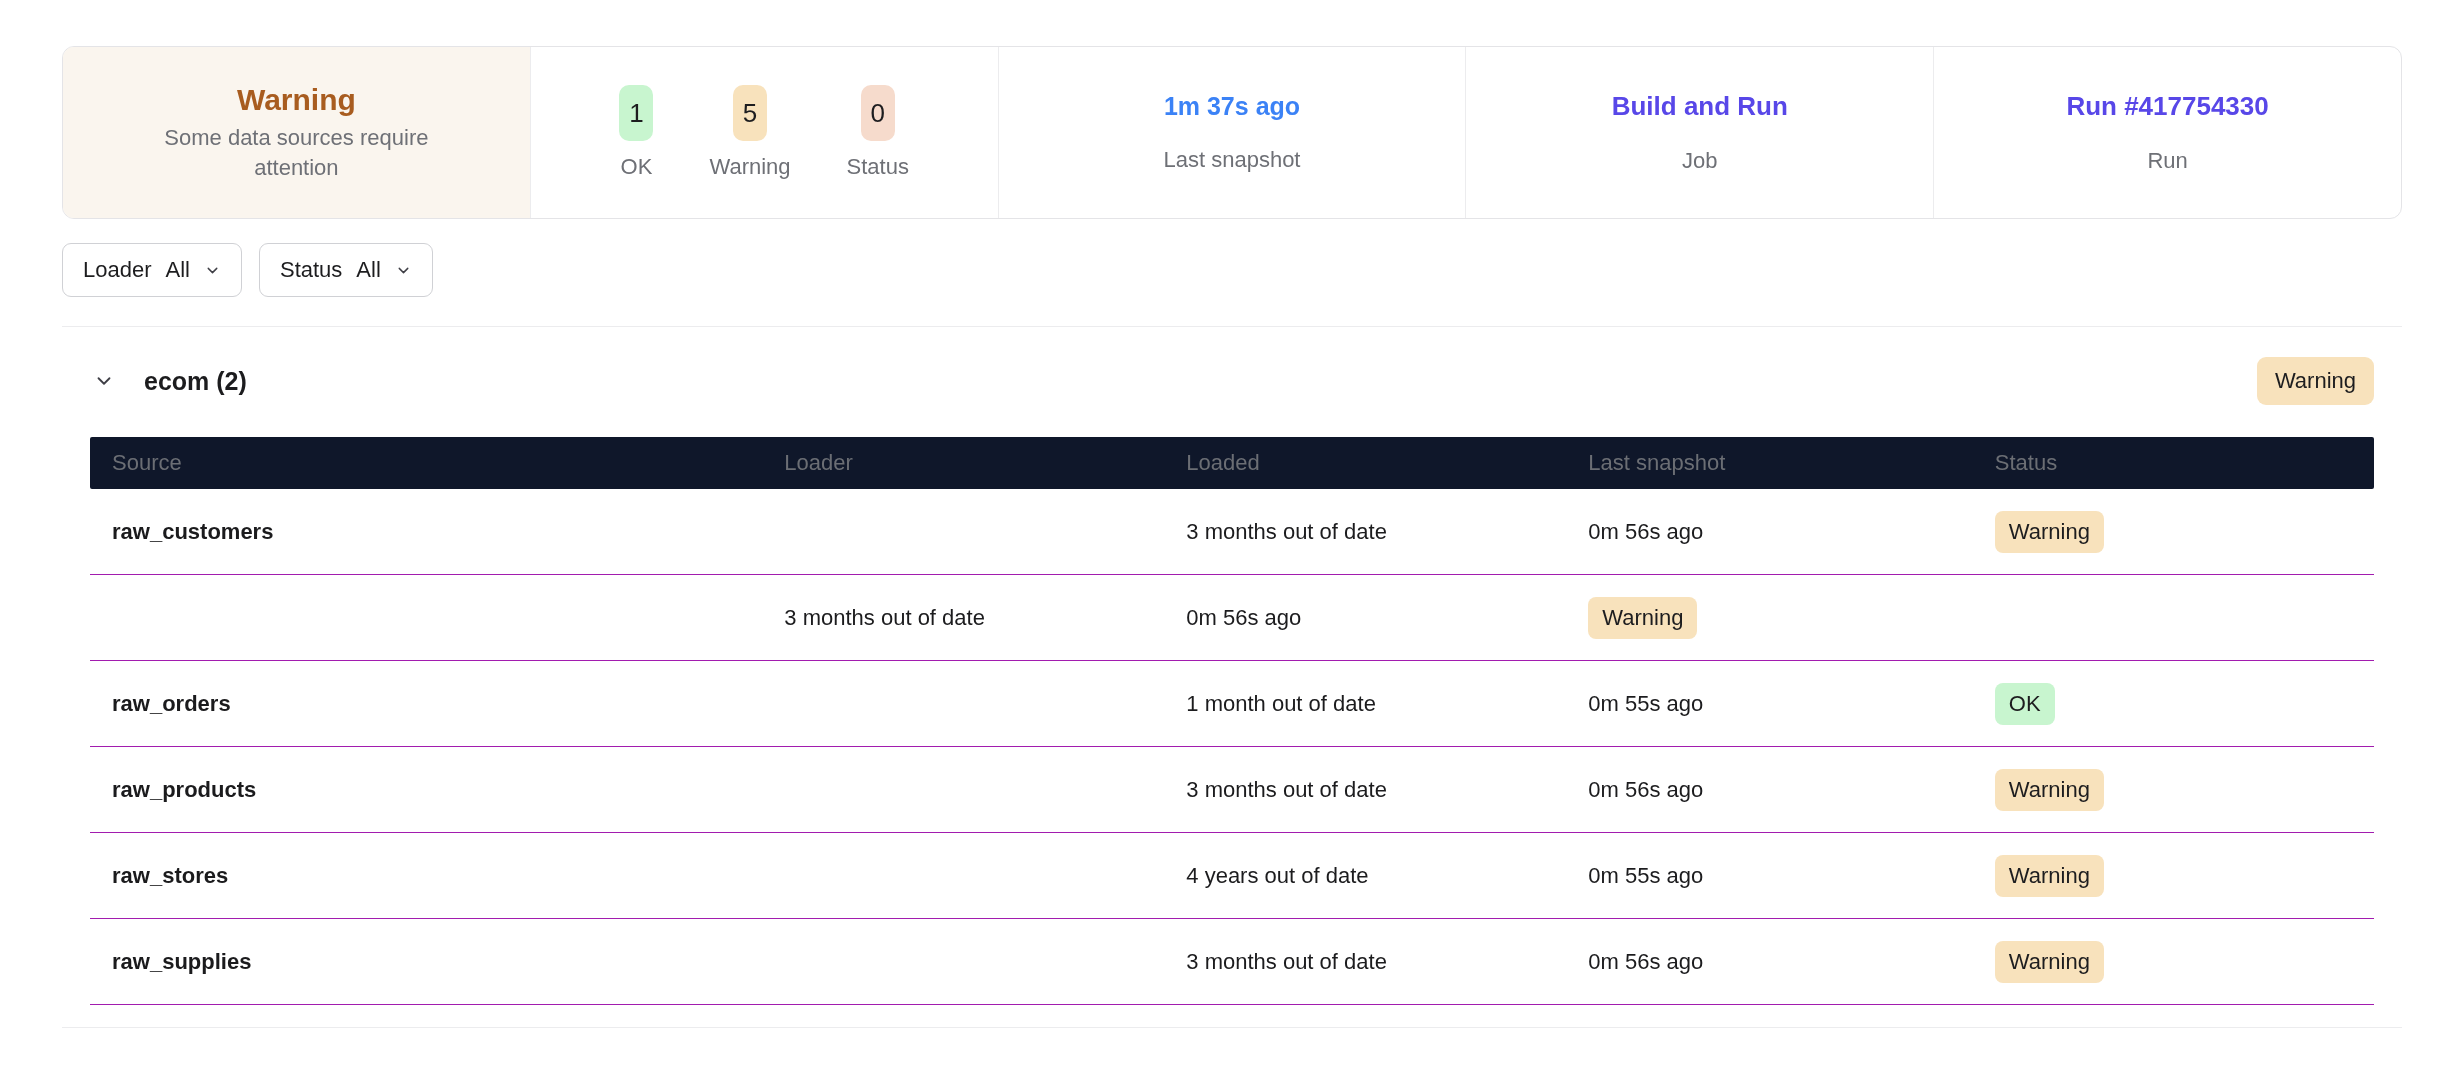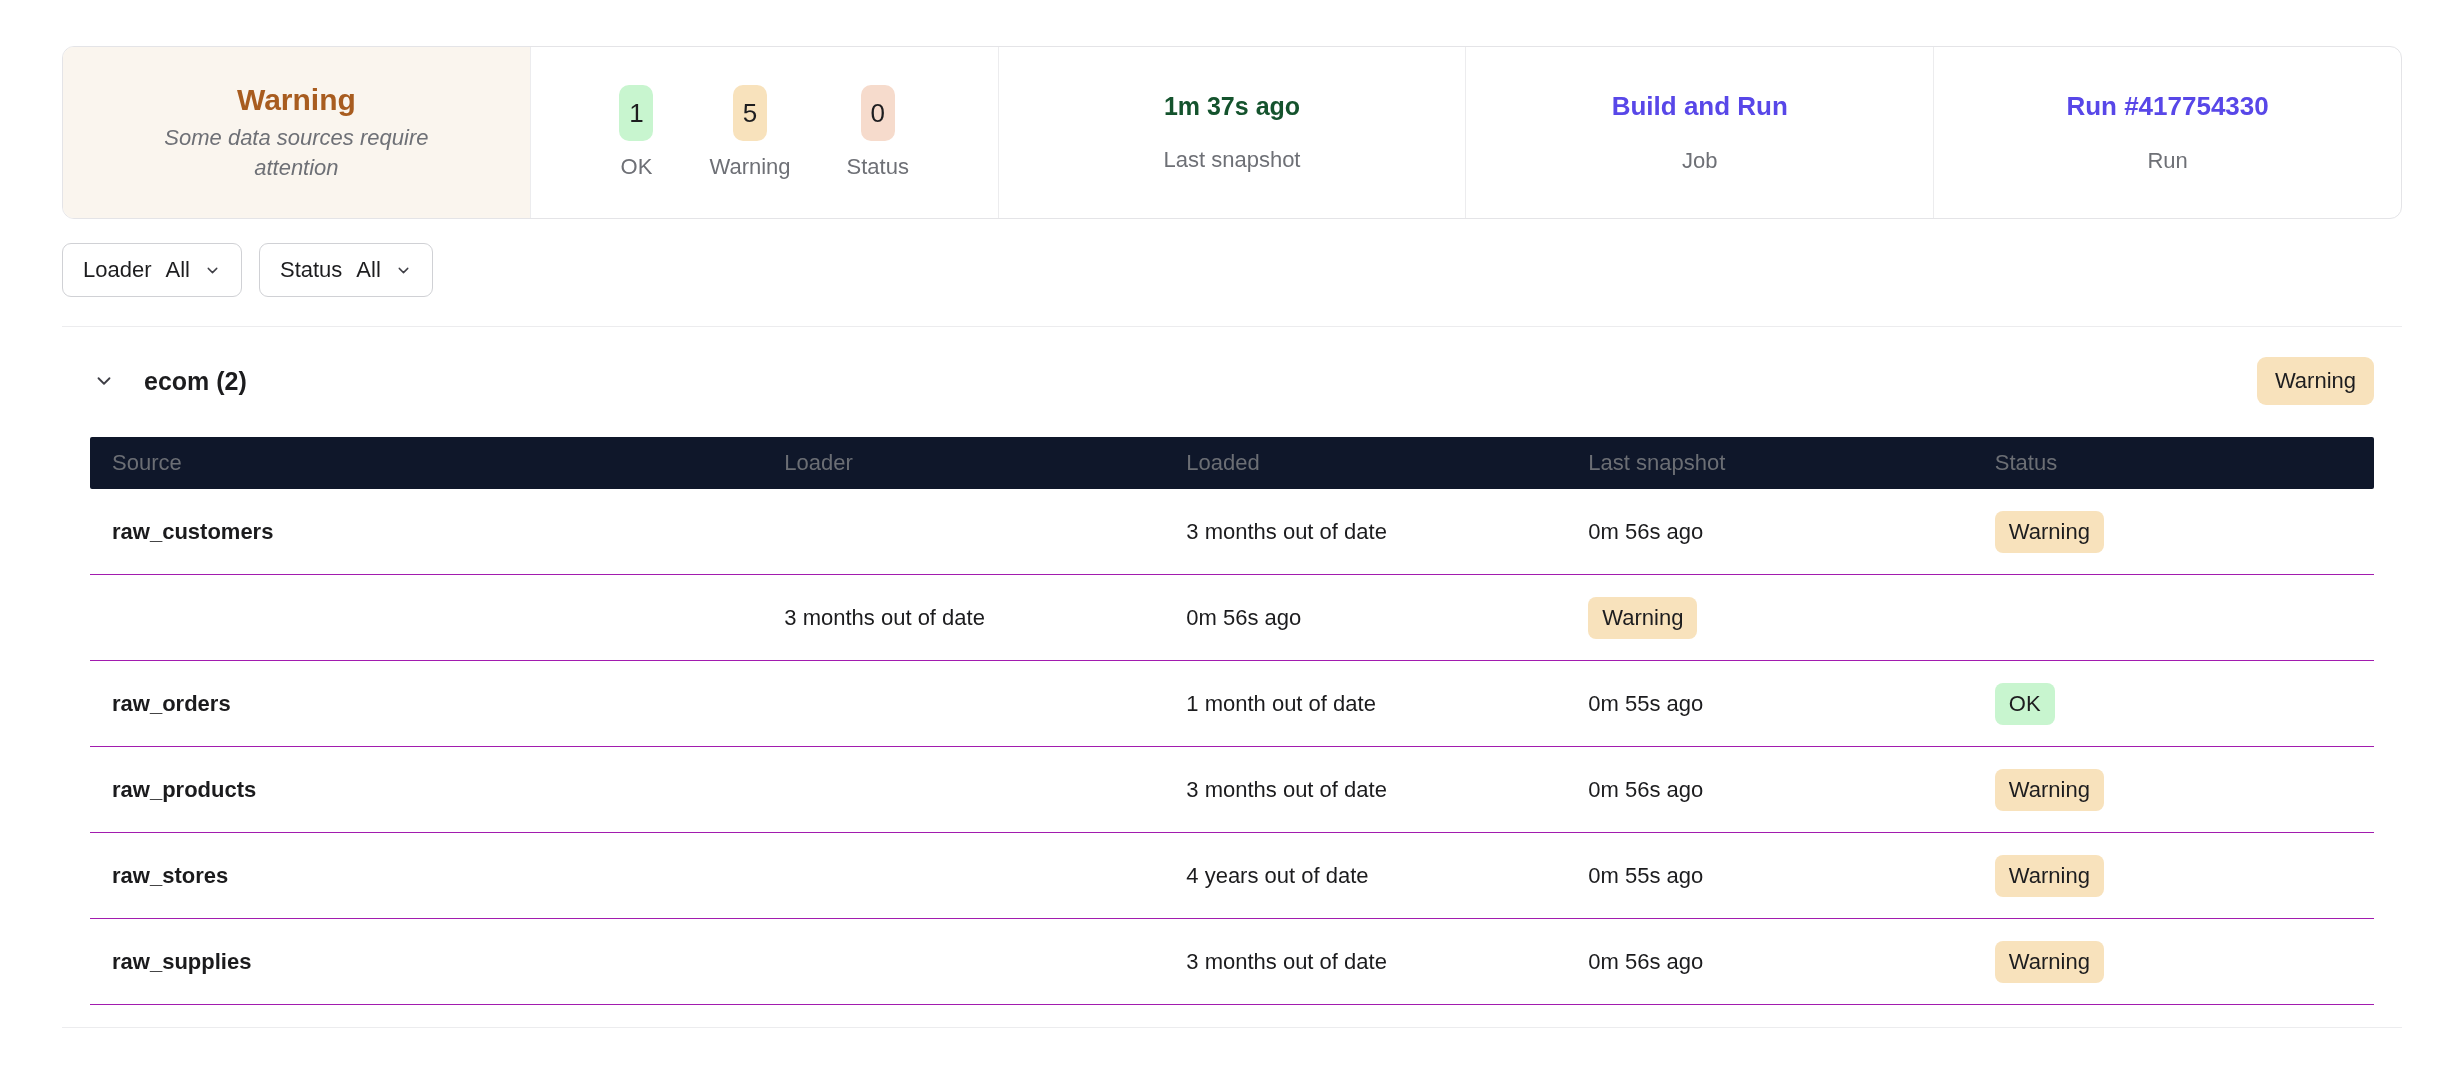--- a/index.html
+++ b/index.html
@@ -30,36 +30,36 @@
     justify-content: center;
   }
   .summary-cell + .summary-cell { border-left: 1px solid #ececee; }
   .cell-status {
     background: #faf5ee;
     gap: 6px;
   }
   .status-title { font-size: 30px; font-weight: 700; color: #a85c1f; }
   .status-subtitle {
     font-size: 22px; color: #6e7076; text-align: center;
-    max-width: 330px; line-height: 1.35; font-style: italic;
+    max-width: 330px; line-height: 1.35;
   }
   .cell-stats { flex-direction: row; gap: 56px; align-items: center; }
   .stat { display: flex; flex-direction: column; align-items: center; gap: 13px; }
   .stat-pill {
     min-width: 34px;
     padding: 14px 9px;
     border-radius: 10px;
     font-size: 26px;
     color: #1d1d1f;
     text-align: center;
     line-height: 1.1;
   }
   .stat-label { font-size: 22px; color: #6e7076; }
   .cell-value { gap: 26px; }
-  .summary-value { font-size: 25px; font-weight: 600; color: #14532d; }
+  .summary-value { font-size: 25px; font-weight: 600; color: #3b82f6; }
   .summary-value.link { color: #5847e8; font-size: 26px; cursor: pointer; }
   .summary-label { font-size: 22px; color: #6e7076; }
 
   
   .filters { margin-top: 24px; display: flex; gap: 17px; }
   .filter-btn {
     display: flex; align-items: center; gap: 14px;
     border: 1px solid #d0d1d5;
     border-radius: 9px;
     background: #ffffff;

